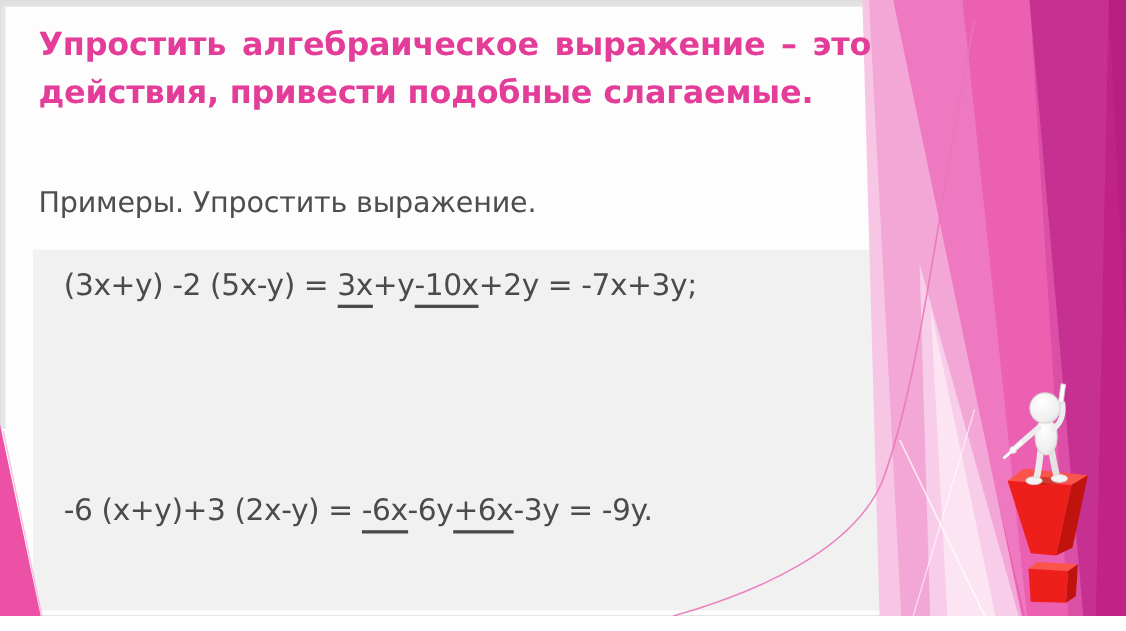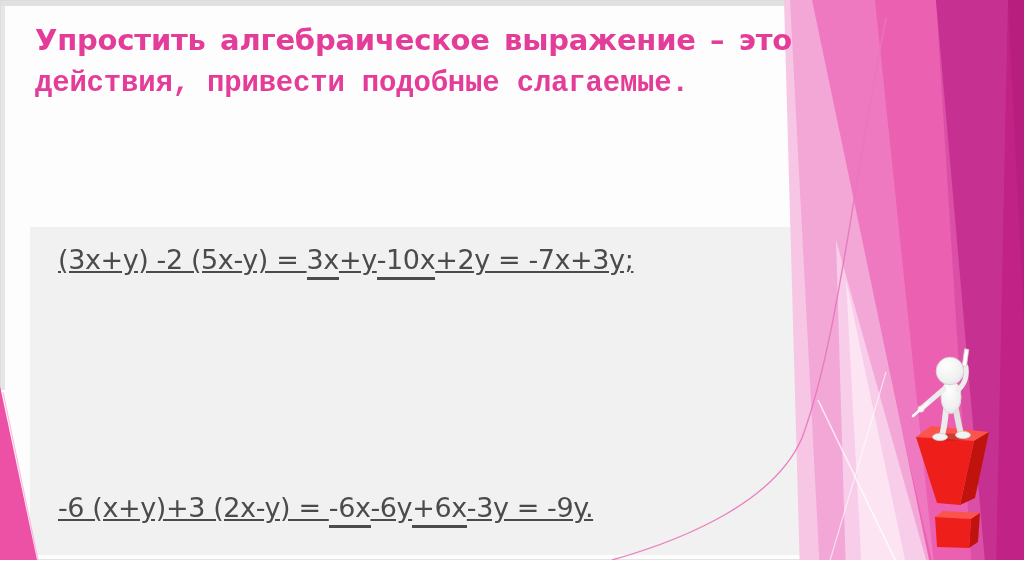--- a/index.html
+++ b/index.html
@@ -11,43 +11,42 @@
     font-family:"DejaVu Sans","Liberation Sans",sans-serif;
     box-shadow:inset 0 0 0 1px #e3e3e3;
   }
   
   .title{
     position:absolute;left:35px;top:18px;width:757px;
     color:#e43c99;font-weight:bold;font-size:29px;line-height:44px;
     letter-spacing:-0.2px;
   }
   .title-line{text-align:justify;text-align-last:justify;}
-  .title-line.last{text-align-last:left;font-family:Liberation Mono, monospace;}
+  .title-line.last{text-align-last:left;}
   .subtitle{
     position:absolute;left:35px;top:170px;
     color:#4e4e4e;font-size:26px;letter-spacing:-0.2px;
   }
   .panel{
     position:absolute;left:30px;top:227px;width:795px;height:328px;
     background:#f2f1f1;
   }
   .expr{
     position:absolute;left:58px;
     color:#4b4b4b;font-size:27px;letter-spacing:-0.4px;line-height:40px;
     white-space:nowrap;
-    text-decoration:underline;
   }
   .expr .u{
     display:inline-block;
     border-bottom:3px solid #4b4b4b;
     padding-bottom:1px;line-height:32px;
   }
   #expr-row-1{top:240px;}
   #expr-row-2{top:350px;}
-  #expr-row-3{top:488px;}
+  #expr-row-3{top:445px;}
   .decor{position:absolute;left:0;top:0;width:1024px;height:574px;pointer-events:none;}
 </style>
 </head>
 <body>
 
 <div id="slide">
 
   <div class="panel"></div>
 
   <svg class="decor" viewBox="0 0 1024 574">
@@ -107,20 +106,21 @@
       <rect x="963.5" y="349" width="4.2" height="17" fill="#ffffff" stroke="#cfcfcf" stroke-width="0.7" transform="rotate(8 965 357)"></rect>
       <circle cx="950" cy="371" r="13.8" fill="url(#gBody)" stroke="#d6d6d6" stroke-width="1"></circle>
     </g>
   </svg>
 
   <div class="title">
     <div class="title-line">Упростить алгебраическое выражение – это</div>
     <div class="title-line last">действия, привести подобные слагаемые.</div>
   </div>
 
+  <div class="subtitle">Примеры. Упростить выражение.</div>
 
   <div class="expr" id="expr-row-1">
     <span>(3x+y) -2 (5x-y) = </span><span class="u">3x</span><span>+y</span><span class="u">-10x</span><span>+2y = -7x+3y;</span>
   </div>
 
 
   <div class="expr" id="expr-row-3">
     <span>-6 (x+y)+3 (2x-y) = </span><span class="u">-6x</span><span>-6y</span><span class="u">+6x</span><span>-3y = -9y.</span>
   </div>
 

